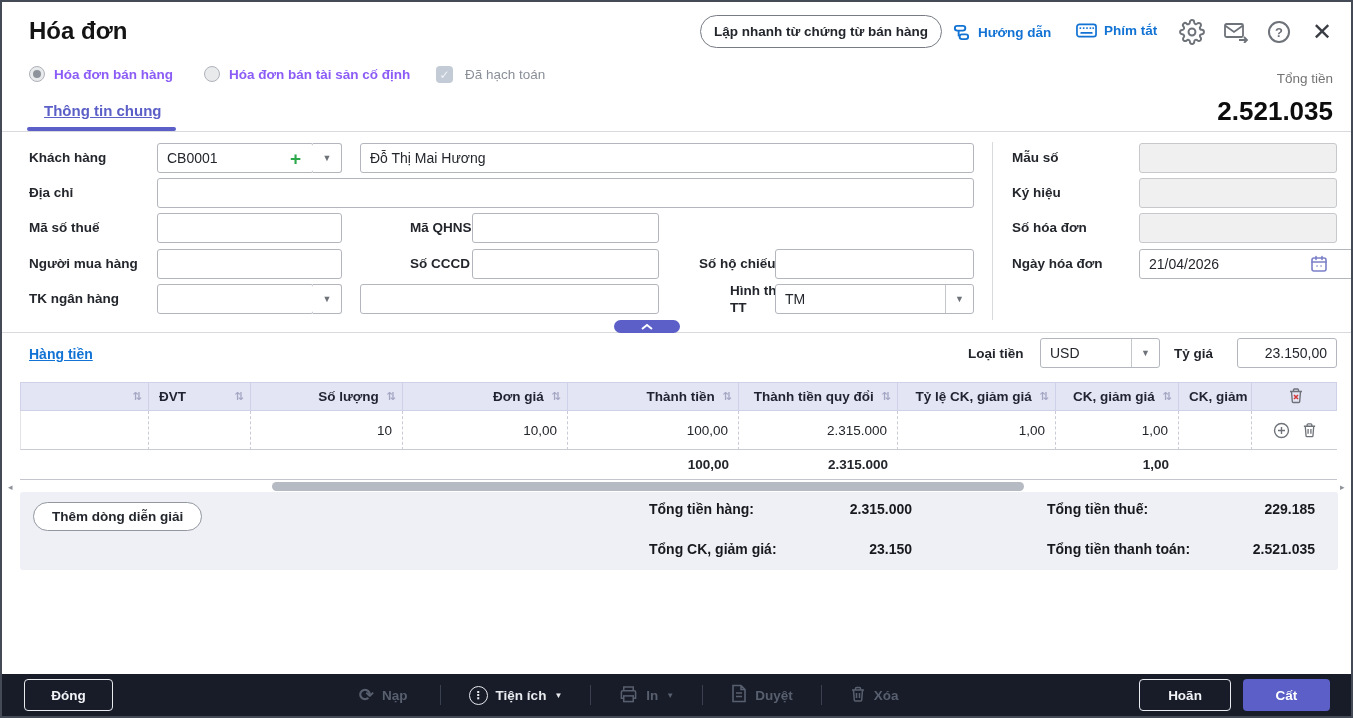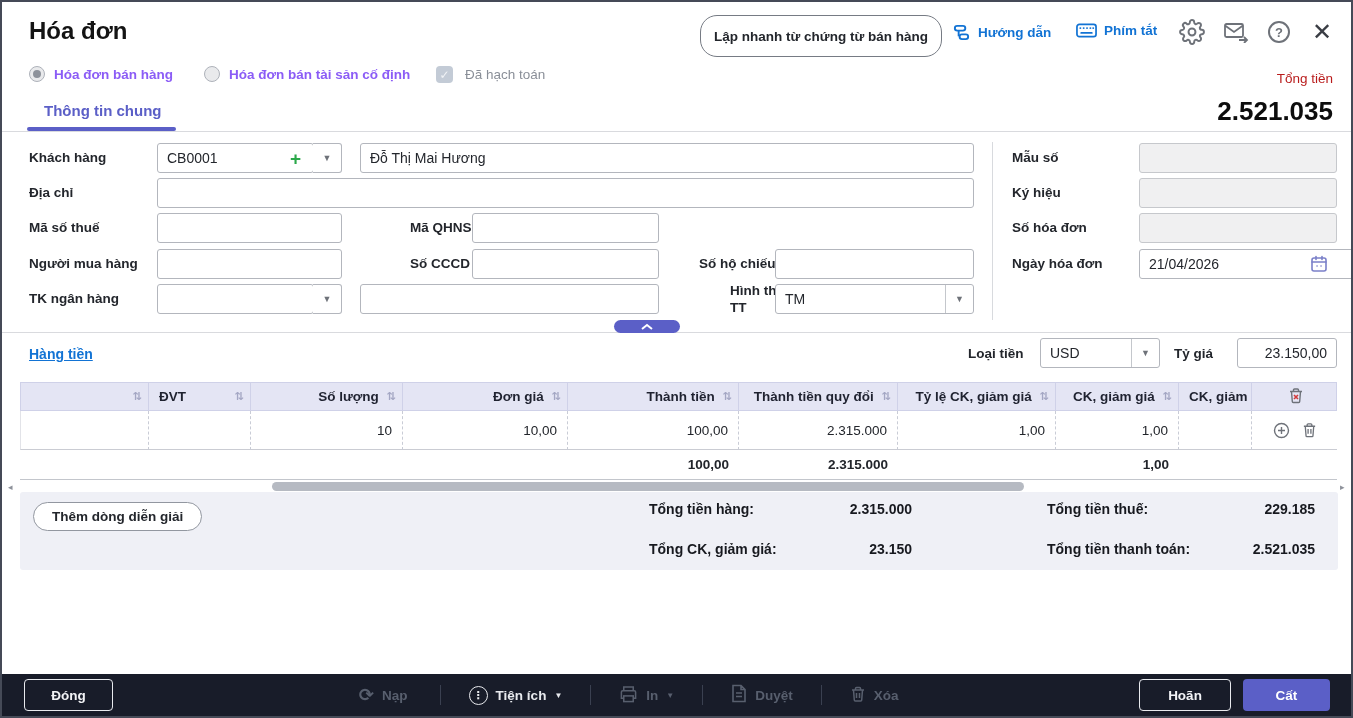--- a/index.html
+++ b/index.html
@@ -28,21 +28,21 @@
   .radio { width:16px; height:16px; border-radius:50%; border:1px solid #aeb2ba; background:#e9eaec; position:relative; }
   .radio.checked::after { content:""; position:absolute; left:3px; top:3px; width:8px; height:8px; border-radius:50%; background:#8d929b; }
   .radio-label { font-size:13.5px; font-weight:700; color:#8b5cf6; }
   .checkbox {
     width:17px; height:17px; border-radius:4px; background:#c3cbd6;
     display:flex; align-items:center; justify-content:center;
     color:#f2f4f7; font-size:12px; font-weight:700;
   }
   .check-label { font-size:13.5px; font-weight:400; color:#8a8f98; }
 
-  .muted-label { font-size:13.5px; color:#b91c1c; }
+  .muted-label { font-size:13.5px; color:#737373; }
   .big-total { font-size:26px; font-weight:800; color:#0d0d0d; }
   .tab { font-size:15px; font-weight:700; color:#5b5fc7; }
   .tab-underline { height:4px; background:#5b5fc7; border-radius:2px; }
 
   .lbl { font-size:13.5px; font-weight:700; color:#23262c; line-height:1.25; }
   .inp {
     position:absolute; height:30px; border:1px solid #b3b6bd; border-radius:3px;
     background:#fff; font-family:inherit; font-size:14px; color:#23262c; padding:0 9px; outline:none;
   }
   .inp.disabled { background:#f0f0f1; border-color:#c6c8cc; }
@@ -119,21 +119,21 @@
     display:flex; align-items:center; justify-content:center; font-size:11px; font-weight:700; color:#e8eaee;
   }
 </style>
 </head>
 <body>
 
 <div class="window">
 
   <div class="abs page-title" style="left:27px; top:15px;">Hóa đơn</div>
 
-  <button class="pill-btn abs" style="left:698px; top:13px; width:242px; height:42px;">Lập nhanh từ chứng từ bán hàng</button>
+  <button class="pill-btn abs" style="left:698px; top:13px; width:242px; height:33px;">Lập nhanh từ chứng từ bán hàng</button>
 
   <div class="abs link" style="left:950px; top:21px;">
     <span class="icon-btn">
       <svg width="19" height="19" viewBox="0 0 20 20" fill="none" stroke="#1273d4" stroke-width="2">
         <rect x="3" y="3" width="11" height="5" rx="2.5"></rect>
           <rect x="8" y="12" width="9" height="5" rx="2.5"></rect>
           <path d="M7 8 v6"></path>
       </svg>
     </span>
     <span>Hướng dẫn</span>
@@ -179,21 +179,21 @@
     <span class="radio-label">Hóa đơn bán tài sản cố định</span>
   </div>
   <div class="abs" style="left:434px; top:64px; display:flex; align-items:center; gap:12px;">
     <span class="checkbox">✓</span>
     <span class="check-label">Đã hạch toán</span>
   </div>
 
   <div class="abs muted-label" style="right:18px; top:69px;">Tổng tiền</div>
   <div class="abs big-total" style="right:18px; top:94px;">2.521.035</div>
 
-  <div class="abs tab" style="left:42px; top:100px;">Thông tin chung</div>
+  <div class="abs tab" style="left:42px; top:100px;text-decoration:underline;">Thông tin chung</div>
   <div class="abs tab-underline" style="left:25px; top:125px; width:149px;"></div>
   <div class="hr" style="left:0; top:129px; width:1353px;"></div>
 
   <div class="abs lbl" style="left:27px; top:148px;">Khách hàng</div>
   <input class="inp" style="left: 155px; top: 141px; width: 157px; padding-right: 26px;" readonly="" value="CB0001">
   <span class="green-plus" style="left:288px; top:147px;">+</span>
   <span class="combo-arrow" style="left:311px; top:141px;">▼</span>
   <input class="inp" style="left: 358px; top: 141px; width: 614px;" readonly="" value="Đỗ Thị Mai Hương">
 
   <div class="abs lbl" style="left:27px; top:183px;">Địa chỉ</div>

